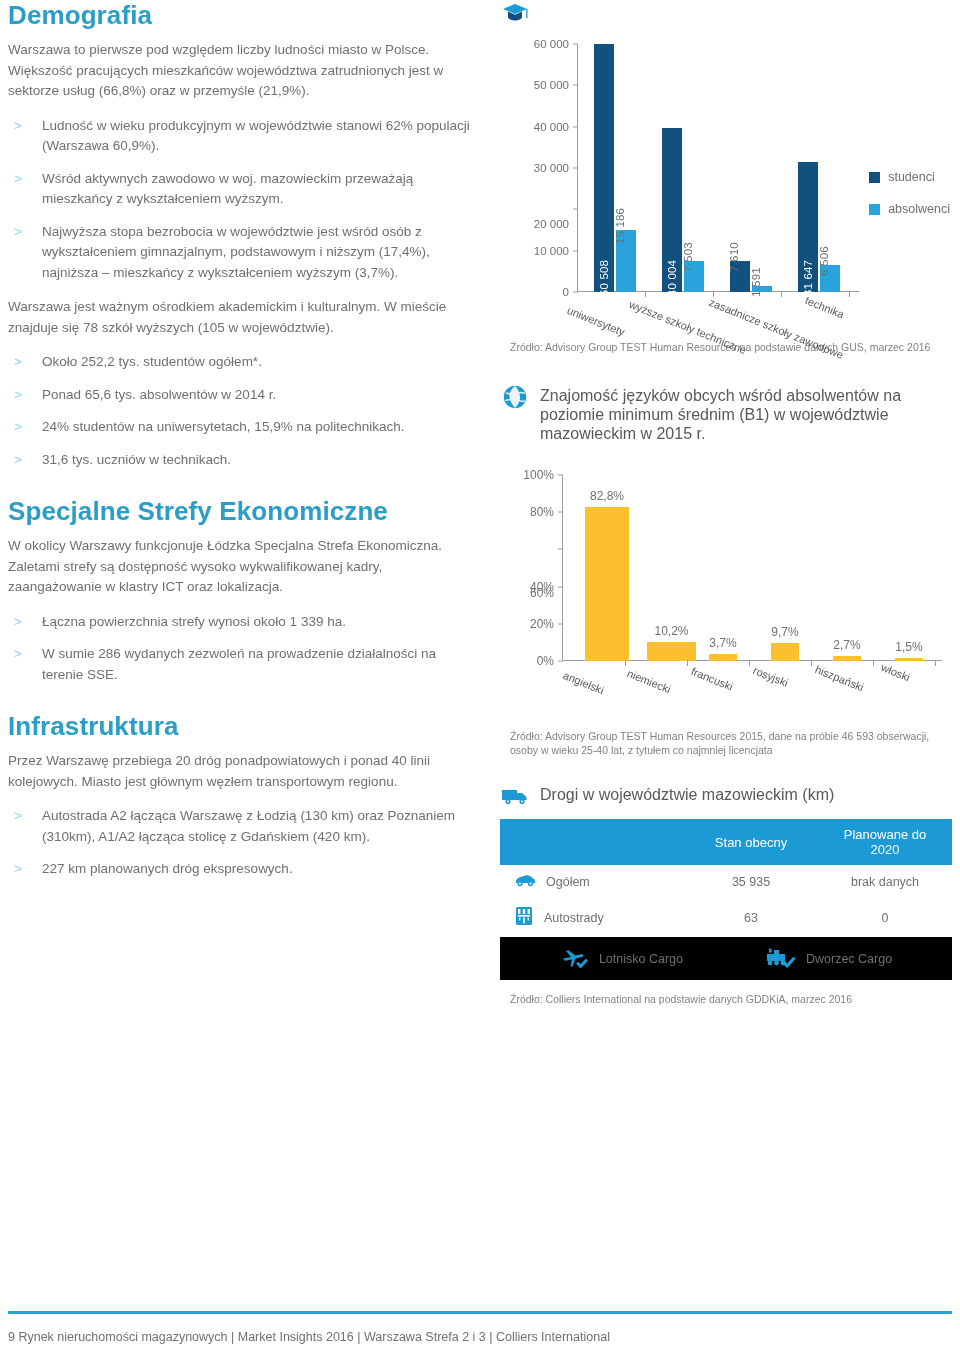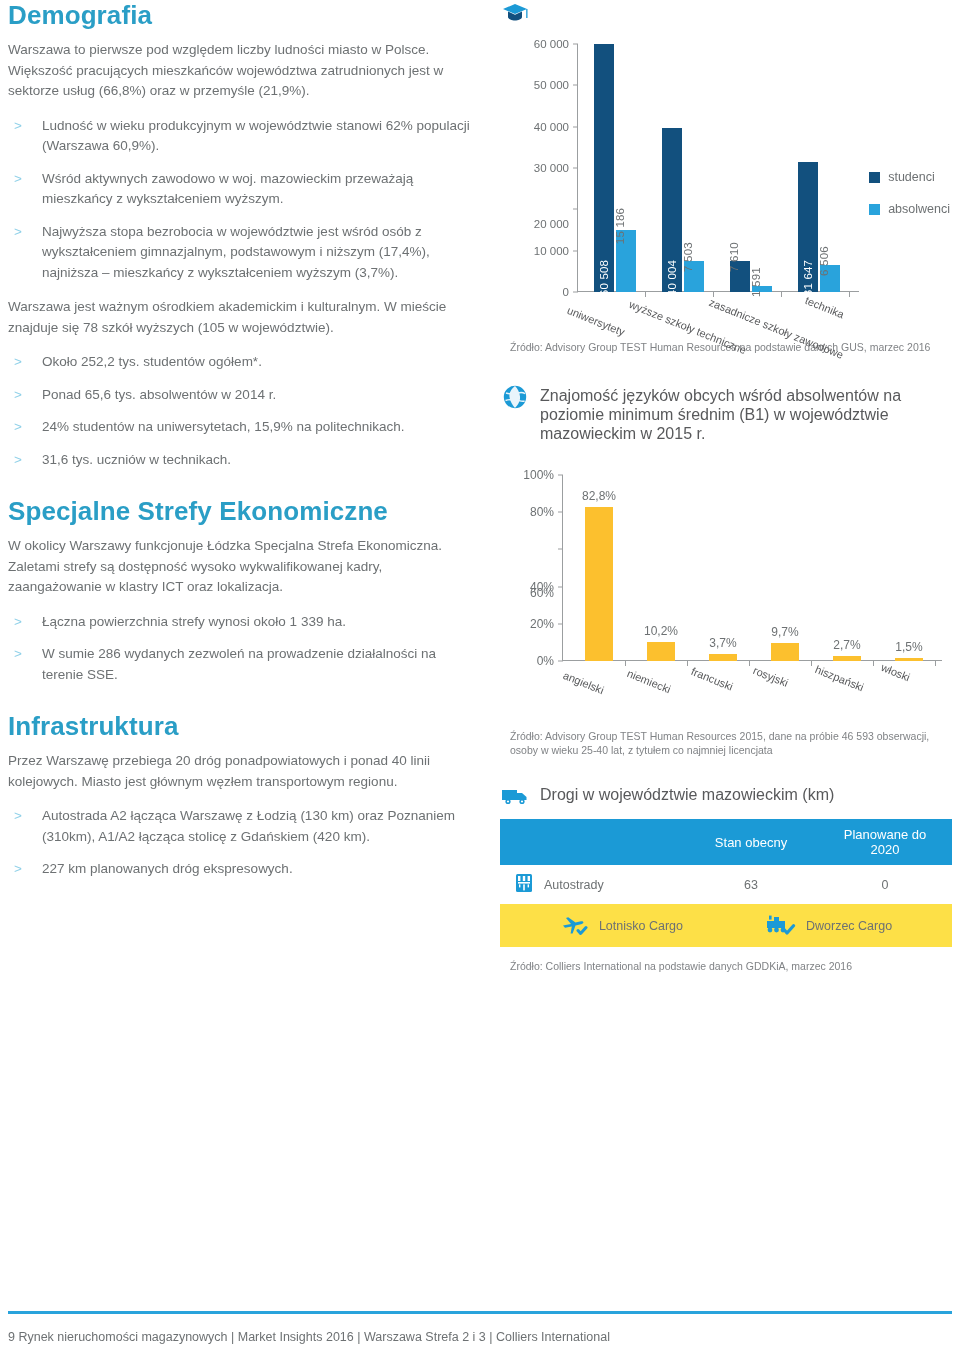--- a/index.html
+++ b/index.html
@@ -100,21 +100,21 @@
     background:#1b9ad6;color:#ffffff;font-weight:400;font-size:13px;
     padding:8px 10px;text-align:center;
   }
   .rtable th.c0{width:164px;background:#1b9ad6;}
   .rtable td{font-size:12.5px;padding:8px 10px;text-align:center;color:#6d7173;}
   .rtable td.c0{text-align:left;padding-left:14px;}
   .rtable tr.alt td{background:#f2f3f3;}
   .rcell-lab{display:flex;align-items:center;gap:10px;}
   .roadfoot{
     display:flex;align-items:center;justify-content:center;gap:80px;
-    background:#fde047;padding:9px 0;
+    background:#000000;padding:9px 0;
   }
   .roadfoot .ritem{display:flex;align-items:center;gap:9px;font-size:12.5px;color:#6d7173;}
 
   
   .footer-rule{position:absolute;left:8px;top:1311px;width:944px;height:3px;background:#29a3dc;}
   .footer-text{
     position:absolute;left:8px;top:1330px;font-size:12.5px;color:#6d7173;
   }
 </style>
 </head>
@@ -277,24 +277,24 @@
         <div class="ytick2" style="top:37.2px;">80%</div>
         <div class="ytick2" style="top:0px;">100%</div>
 
         <div class="ytickmark" style="top:186px;"></div>
         <div class="ytickmark" style="top:148.8px;"></div>
         <div class="ytickmark" style="top:111.6px;"></div>
         <div class="ytickmark" style="top:74.4px;"></div>
         <div class="ytickmark" style="top:37.2px;"></div>
         <div class="ytickmark" style="top:0px;"></div>
 
-        <div class="bar2" style="left:22px;width:28px;height:154px;margin-top:16px;">
+        <div class="bar2" style="left:22px;width:44px;height:154px;margin-top:16px;">
           <span class="lbl">82,8%</span>
         </div>
-        <div class="bar2" style="left:84px;width:28px;height:19px;">
+        <div class="bar2" style="left:84px;width:28px;height:19px;padding-left:21px;">
           <span class="lbl">10,2%</span>
         </div>
         <div class="bar2" style="left:146px;width:28px;height:6.9px;">
           <span class="lbl">3,7%</span>
         </div>
         <div class="bar2" style="left:208px;width:28px;height:18px;">
           <span class="lbl">9,7%</span>
         </div>
         <div class="bar2" style="left:270px;width:28px;height:5px;">
           <span class="lbl">2,7%</span>
@@ -338,20 +338,38 @@
     <div class="roads">
       <table class="rtable">
         <thead>
           <tr>
             <th class="c0"></th>
             <th>Stan obecny</th>
             <th>Planowane do 2020</th>
           </tr>
         </thead>
         <tbody>
+          <tr>
+            <td class="c0">
+              <span class="rcell-lab">
+                <span>
+                  <svg width="22" height="14" viewBox="0 0 22 14" aria-hidden="true">
+                    <path d="M2 9 C2 6 4 4.5 7 4 L11 2.5 C14 1.6 17 3 18.6 5.2 C20.5 5.6 21 7 21 9 L21 10 L2 10 Z" fill="#1b9ad6"></path>
+                    <circle cx="6" cy="10.6" r="2.6" fill="#1b9ad6"></circle>
+                    <circle cx="6" cy="10.6" r="1.1" fill="#ffffff"></circle>
+                    <circle cx="16.5" cy="10.6" r="2.6" fill="#1b9ad6"></circle>
+                    <circle cx="16.5" cy="10.6" r="1.1" fill="#ffffff"></circle>
+                  </svg>
+                </span>
+                <span>Ogółem</span>
+              </span>
+            </td>
+            <td>35 935</td>
+            <td>brak danych</td>
+          </tr>
           <tr>
             <td class="c0">
               <span class="rcell-lab">
                 <span>
                   <svg width="20" height="20" viewBox="0 0 20 20" aria-hidden="true">
                     <rect x="2" y="1" width="16" height="18" rx="1.5" fill="#1b9ad6"></rect>
                     <rect x="4" y="3" width="2.4" height="5" fill="#ffffff"></rect>
                     <rect x="8.8" y="3" width="2.4" height="5" fill="#ffffff"></rect>
                     <rect x="13.6" y="3" width="2.4" height="5" fill="#ffffff"></rect>
                     <rect x="4" y="9" width="12" height="1.6" fill="#ffffff"></rect>

